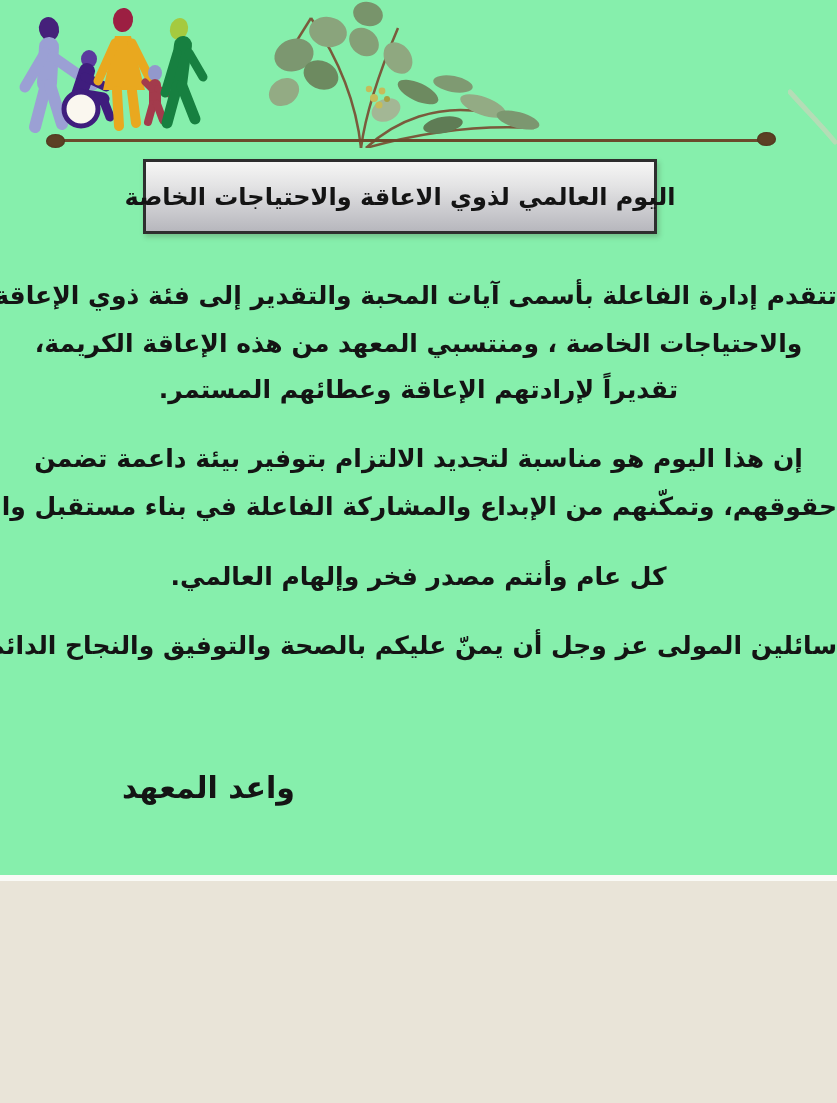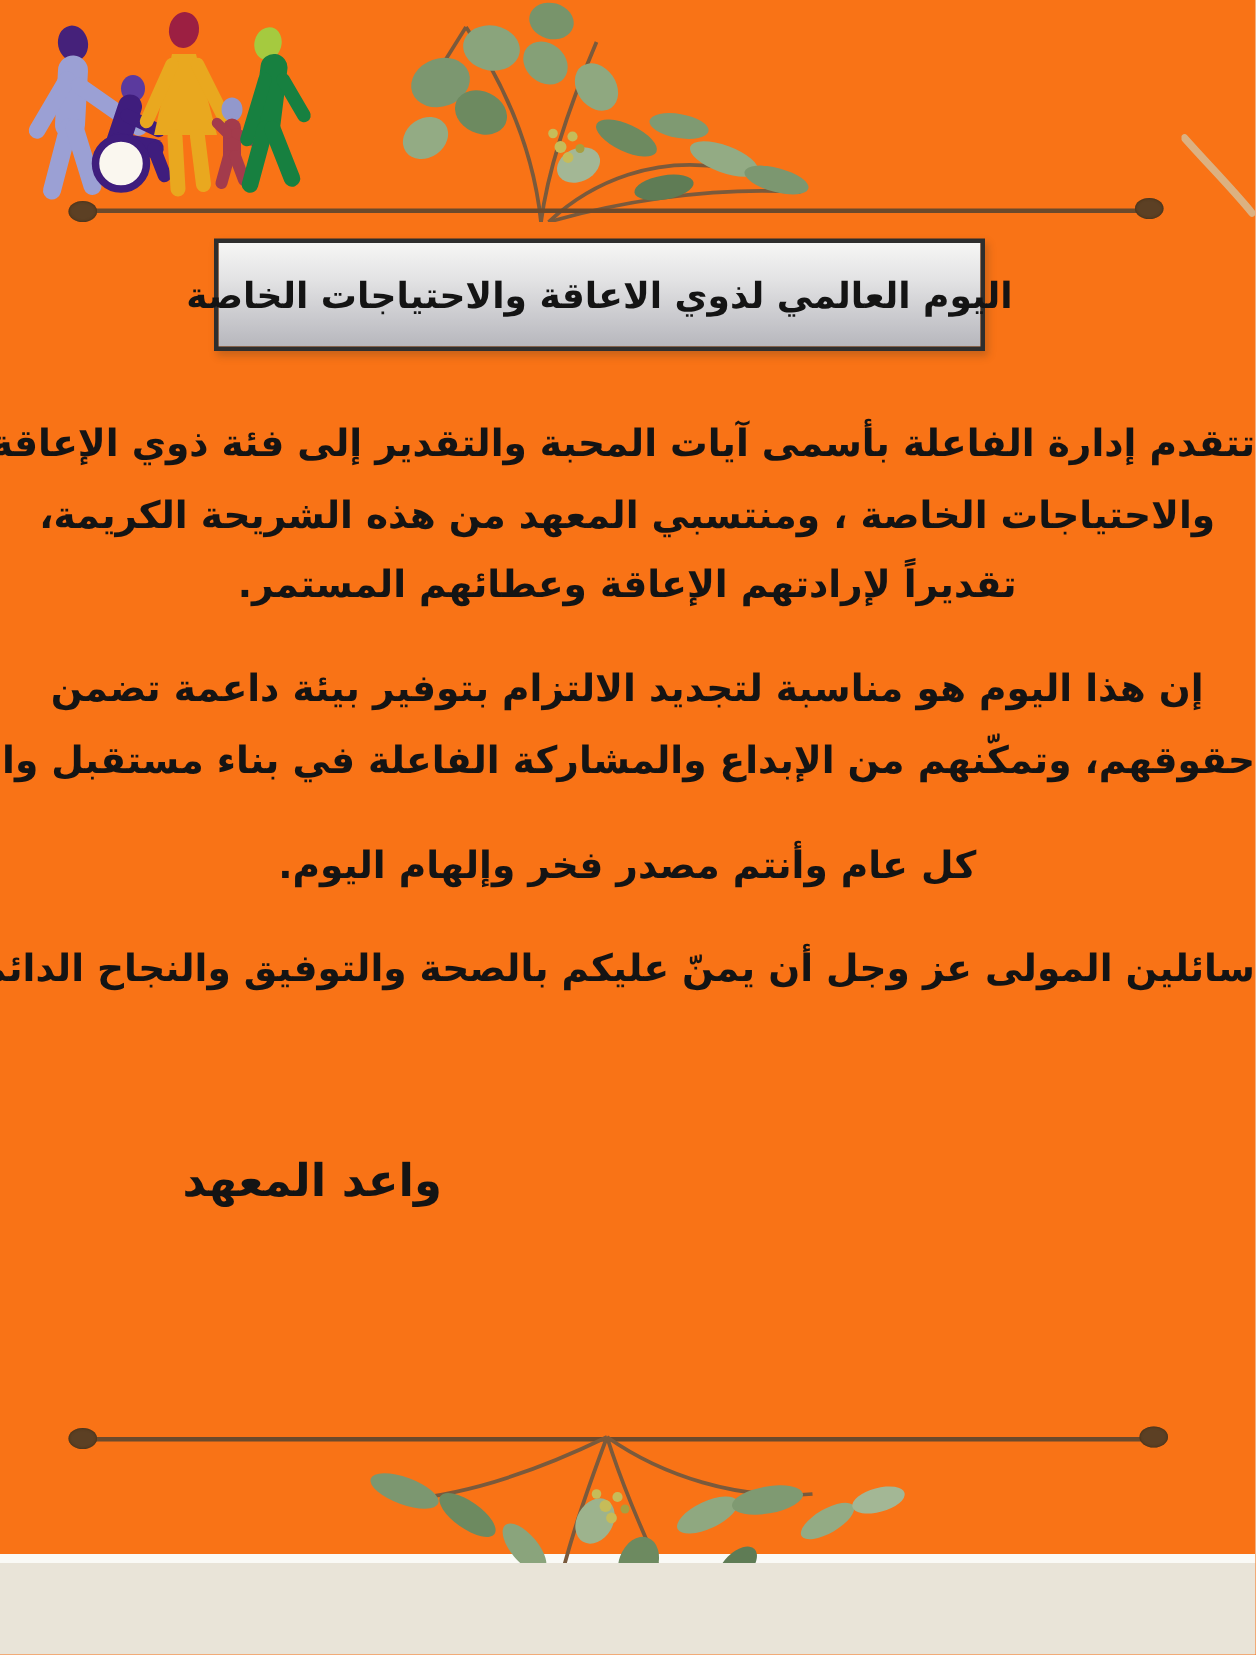--- a/index.html
+++ b/index.html
@@ -1,20 +1,20 @@
 <!DOCTYPE html>
 <html lang="ar"><head>
 <meta charset="utf-8">
 <style>
   html,body{margin:0;padding:0;background:#e9e4d8;}
   .page{
     position:relative;
-    width:837px;height:1042px;
+    width:837px;height:881px;
     margin:0 auto;
-    background:#f97316;
+    background:#86efac;
     overflow:hidden;
     font-family:"DejaVu Sans",sans-serif;
     direction:rtl;
   }
   
   .rule{position:absolute;height:3px;background:#6b4a2c;border-radius:2px;}
   .rule-top{left:55px;top:139px;width:712px;z-index:3;}
   .rule-bottom{left:55px;top:958px;width:715px;z-index:1;}
   .rule-dot{position:absolute;width:19px;height:14px;border-radius:50%;background:#5c4024;box-shadow:inset 0 0 2px #3c2a14;}
   .dot-tl{left:46px;top:134px;z-index:3;}
@@ -142,25 +142,25 @@
 
   <div class="rule rule-top"></div>
   <span class="rule-dot dot-tl"></span>
   <span class="rule-dot dot-tr"></span>
 
   <div class="title-box">
     <span>اليوم العالمي لذوي الاعاقة والاحتياجات الخاصة</span>
   </div>
 
   <div class="bline" style="top:281px">تتقدم إدارة الفاعلة بأسمى آيات المحبة والتقدير إلى فئة ذوي الإعاقة</div>
-  <div class="bline" style="top:329px">والاحتياجات الخاصة ، ومنتسبي المعهد من هذه الشريحة الكريمة،</div>
+  <div class="bline" style="top:329px">والاحتياجات الخاصة ، ومنتسبي المعهد من هذه الإعاقة الكريمة،</div>
   <div class="bline" style="top:375px">تقديراً لإرادتهم الإعاقة وعطائهم المستمر.</div>
   <div class="bline" style="top:444px">إن هذا اليوم هو مناسبة لتجديد الالتزام بتوفير بيئة داعمة تضمن</div>
   <div class="bline" style="top:492px">حقوقهم، وتمكّنهم من الإبداع والمشاركة الفاعلة في بناء مستقبل واعد.</div>
-  <div class="bline" style="top:562px">كل عام وأنتم مصدر فخر وإلهام اليوم.</div>
+  <div class="bline" style="top:562px">كل عام وأنتم مصدر فخر وإلهام العالمي.</div>
   <div class="bline" style="top:631px">سائلين المولى عز وجل أن يمنّ عليكم بالصحة والتوفيق والنجاح الدائم</div>
 
   <div class="signature">واعد المعهد</div>
 
   <div class="rule rule-bottom"></div>
   <span class="rule-dot dot-bl"></span>
   <span class="rule-dot dot-br"></span>
 
   <svg class="art art-green-bottom" width="430" height="147" viewBox="0 0 430 147">
     <g stroke="#7a5a3c" stroke-width="2.5" fill="none">

